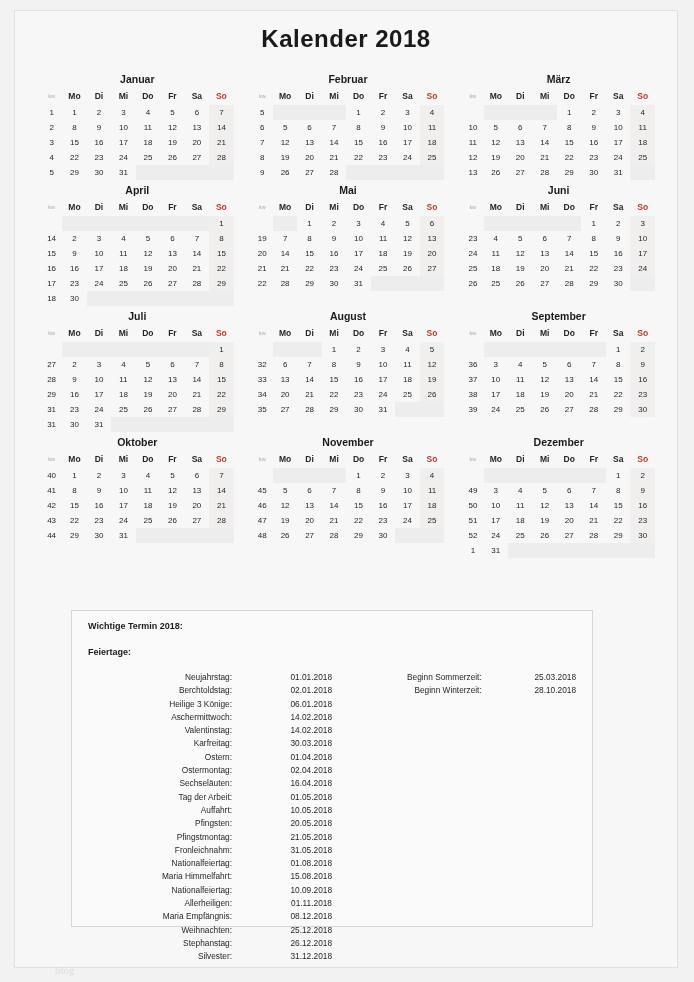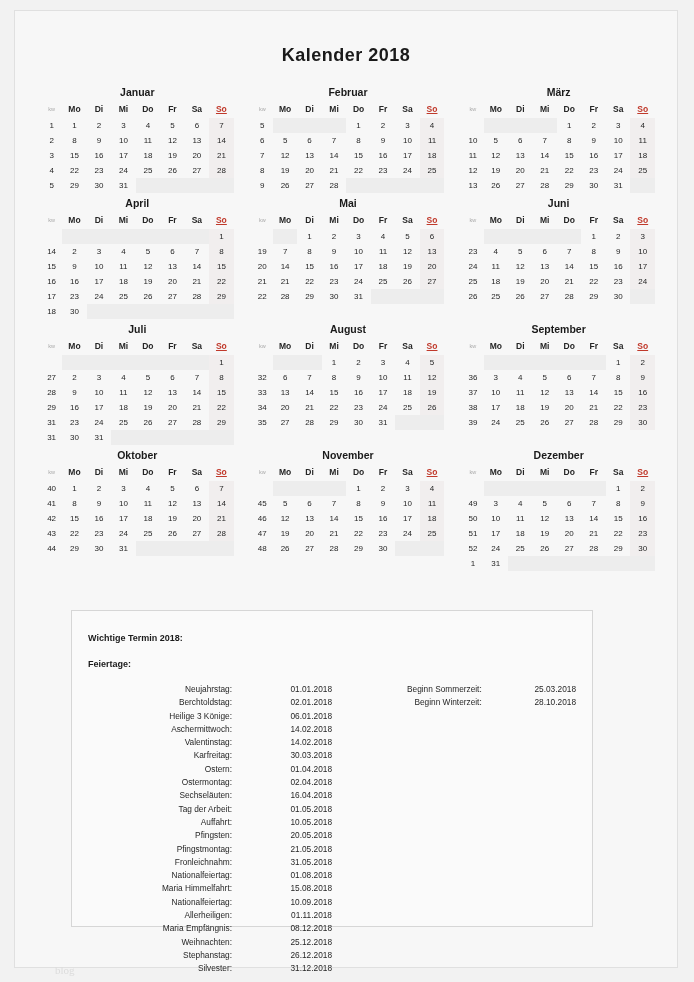--- a/index.html
+++ b/index.html
@@ -19,25 +19,25 @@
     left: 14px;
     top: 10px;
     width: 664px;
     height: 958px;
     background: #f7f7f7;
     border: 1px solid #e0e0e0;
     box-sizing: border-box;
   }
   .title {
     text-align: center;
-    font-size: 18px;
+    font-size: 24px;
     font-weight: bold;
     color: #1a1a1a;
     letter-spacing: 0.5px;
-    margin-top: 34px;
+    margin-top: 14px;
     margin-bottom: 0;
   }
   .cal-grid {
     margin-top: 20px;
     padding: 0 22px 0 26px;
     display: grid;
     grid-template-columns: repeat(3, 1fr);
     column-gap: 18px;
     row-gap: 4px;
   }
@@ -70,21 +70,20 @@
     font-size: 8.5px;
     padding-bottom: 2px;
   }
   table.month-table th.kw-head {
     font-weight: normal;
     font-size: 5.5px;
     color: #aaaaaa;
   }
   table.month-table th.sun-head {
     color: #c0392b;
-    text-decoration: underline;
   }
   col.c-kw { width: 11%; }
   col.c-day { width: 12.7%; }
   td.kw {
     font-size: 5.8px;
     color: #b0b0b0;
   }
   td.day { color: #262626; }
   td.sun { color: #c0392b; background: #f1eeee; }
   td.hol { color: #c0392b; }
@@ -92,21 +91,21 @@
   td.sun.empty { background: #ededed; }
   .notes-box {
     position: absolute;
     left: 56px;
     top: 599px;
     width: 522px;
     height: 317px;
     background: #fafafa;
     border: 1px solid #d6d6d6;
     box-sizing: border-box;
-    padding: 22px 16px;
+    padding: 10px 16px;
   }
   .notes-title {
     font-size: 9px;
     font-weight: bold;
     color: #1a1a1a;
     margin-bottom: 16px;
   }
   .notes-sub {
     font-size: 9px;
     font-weight: bold;

